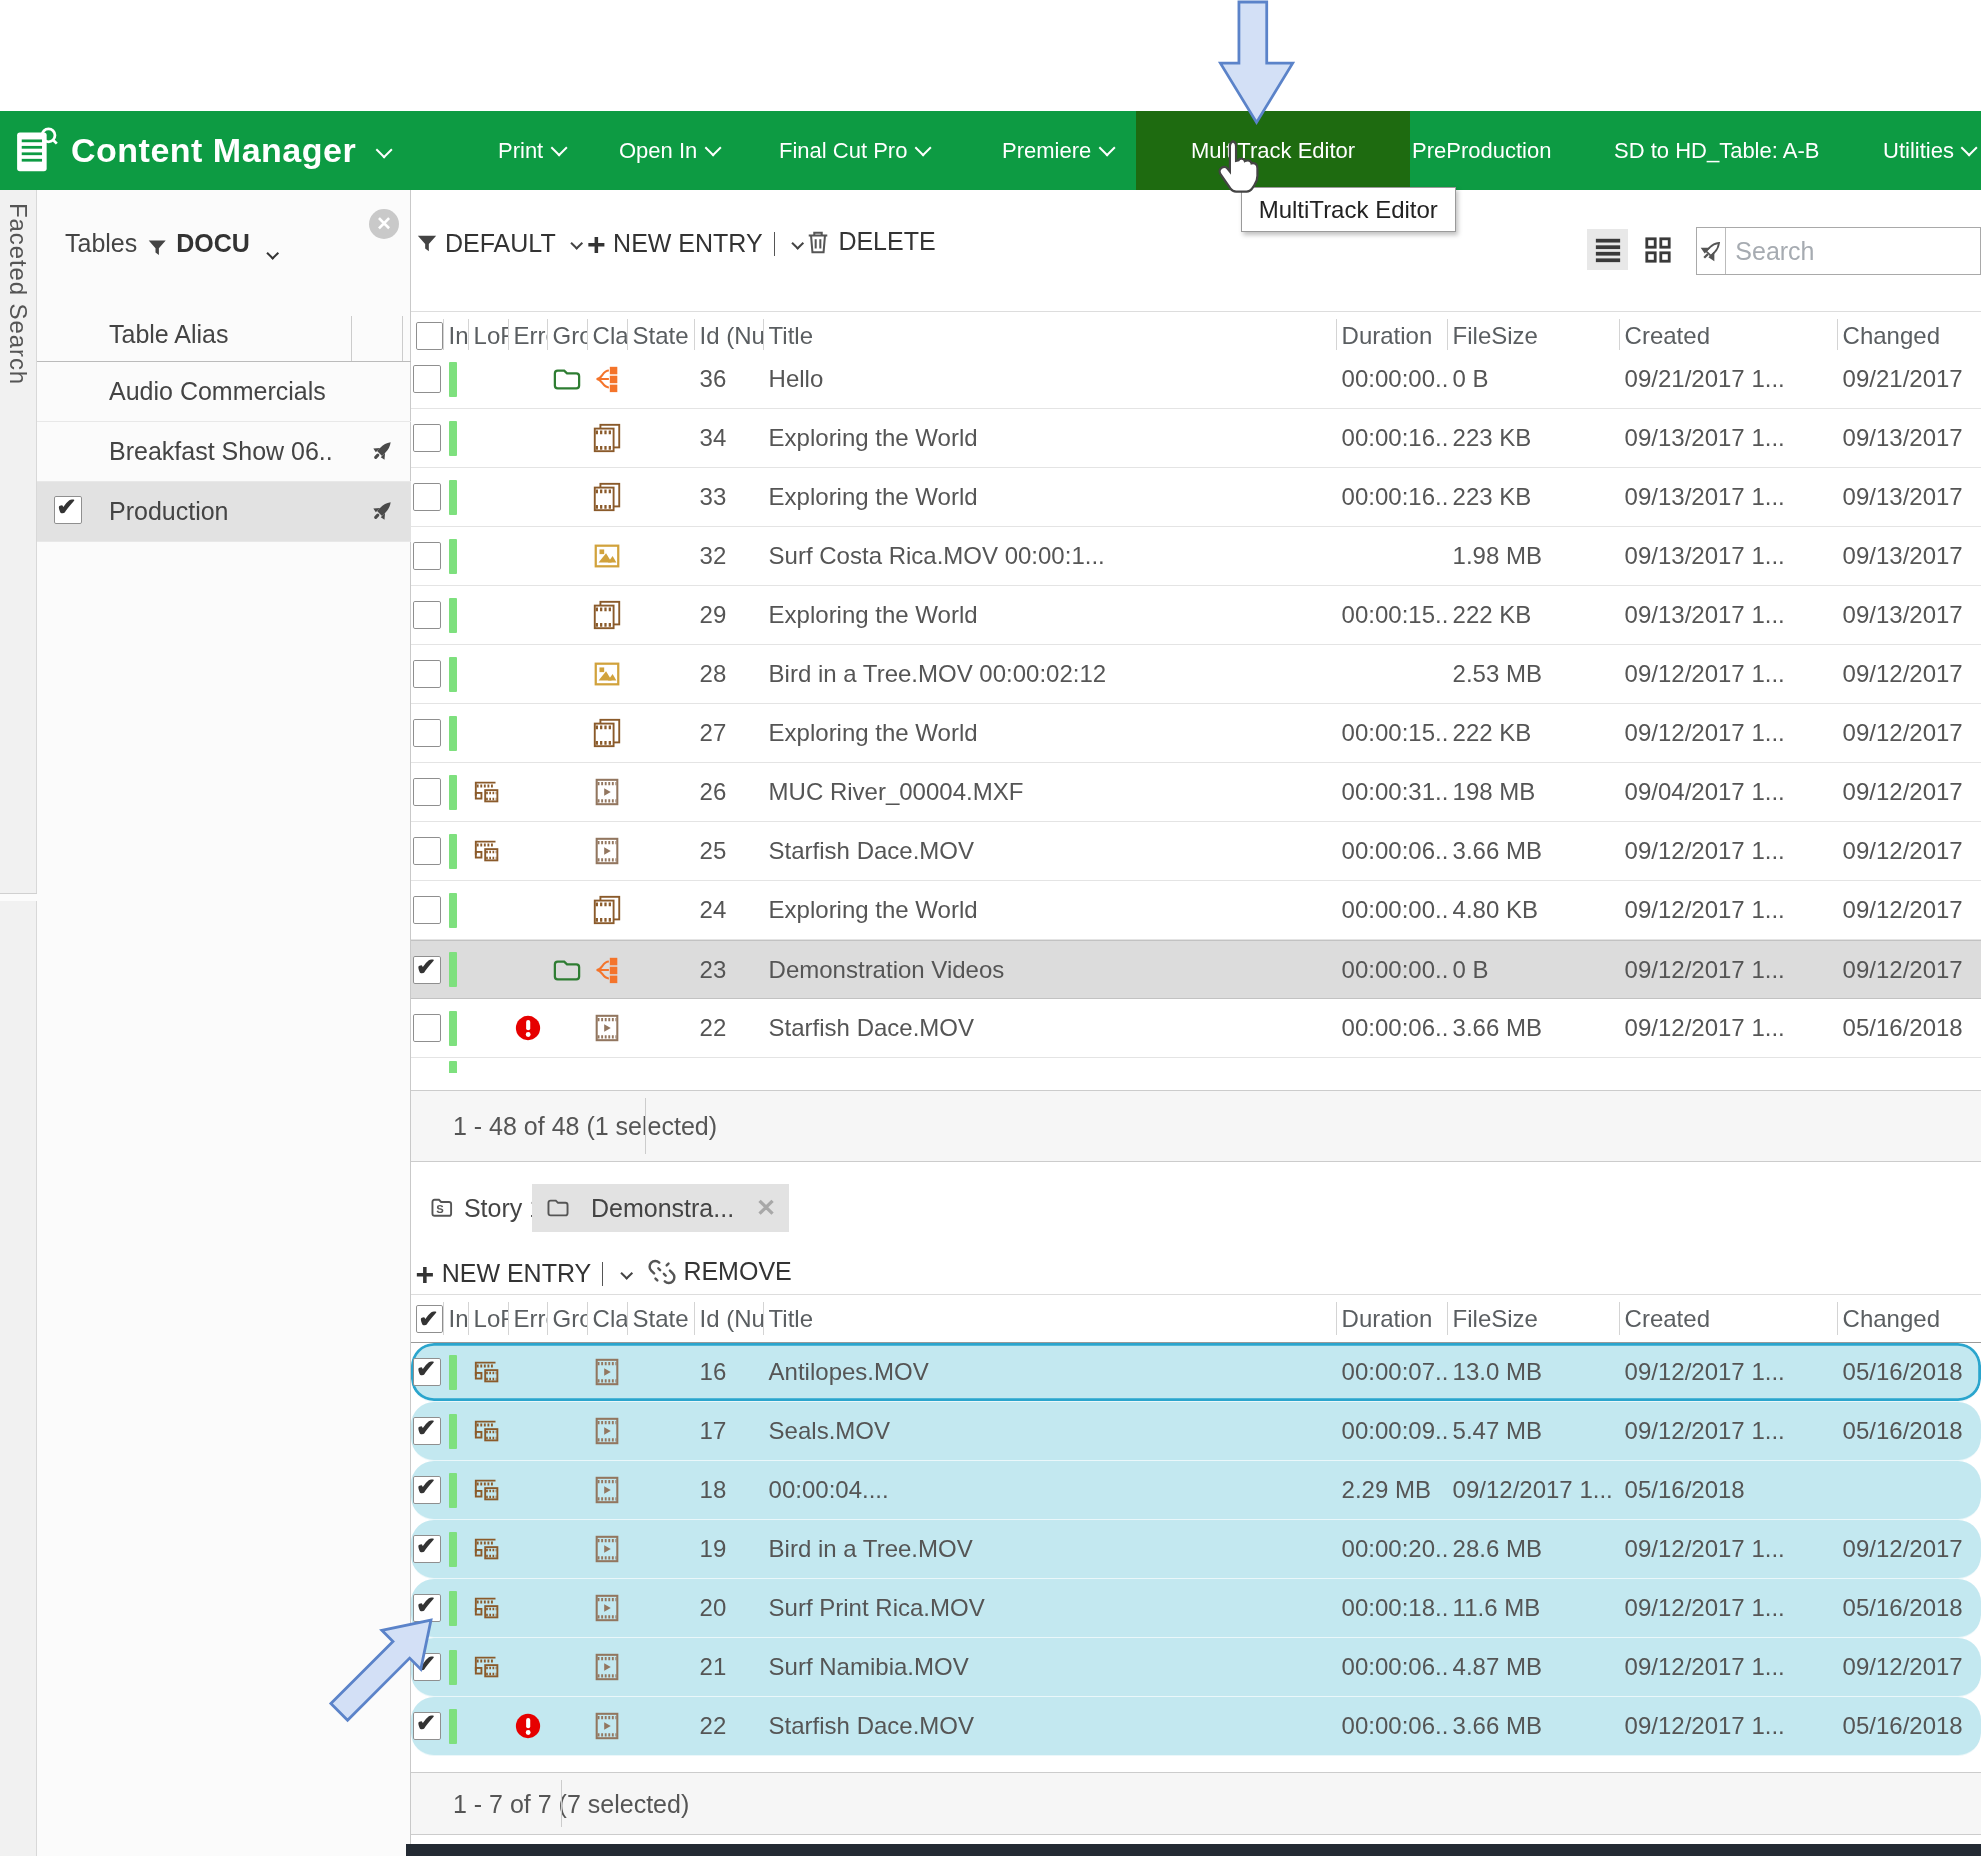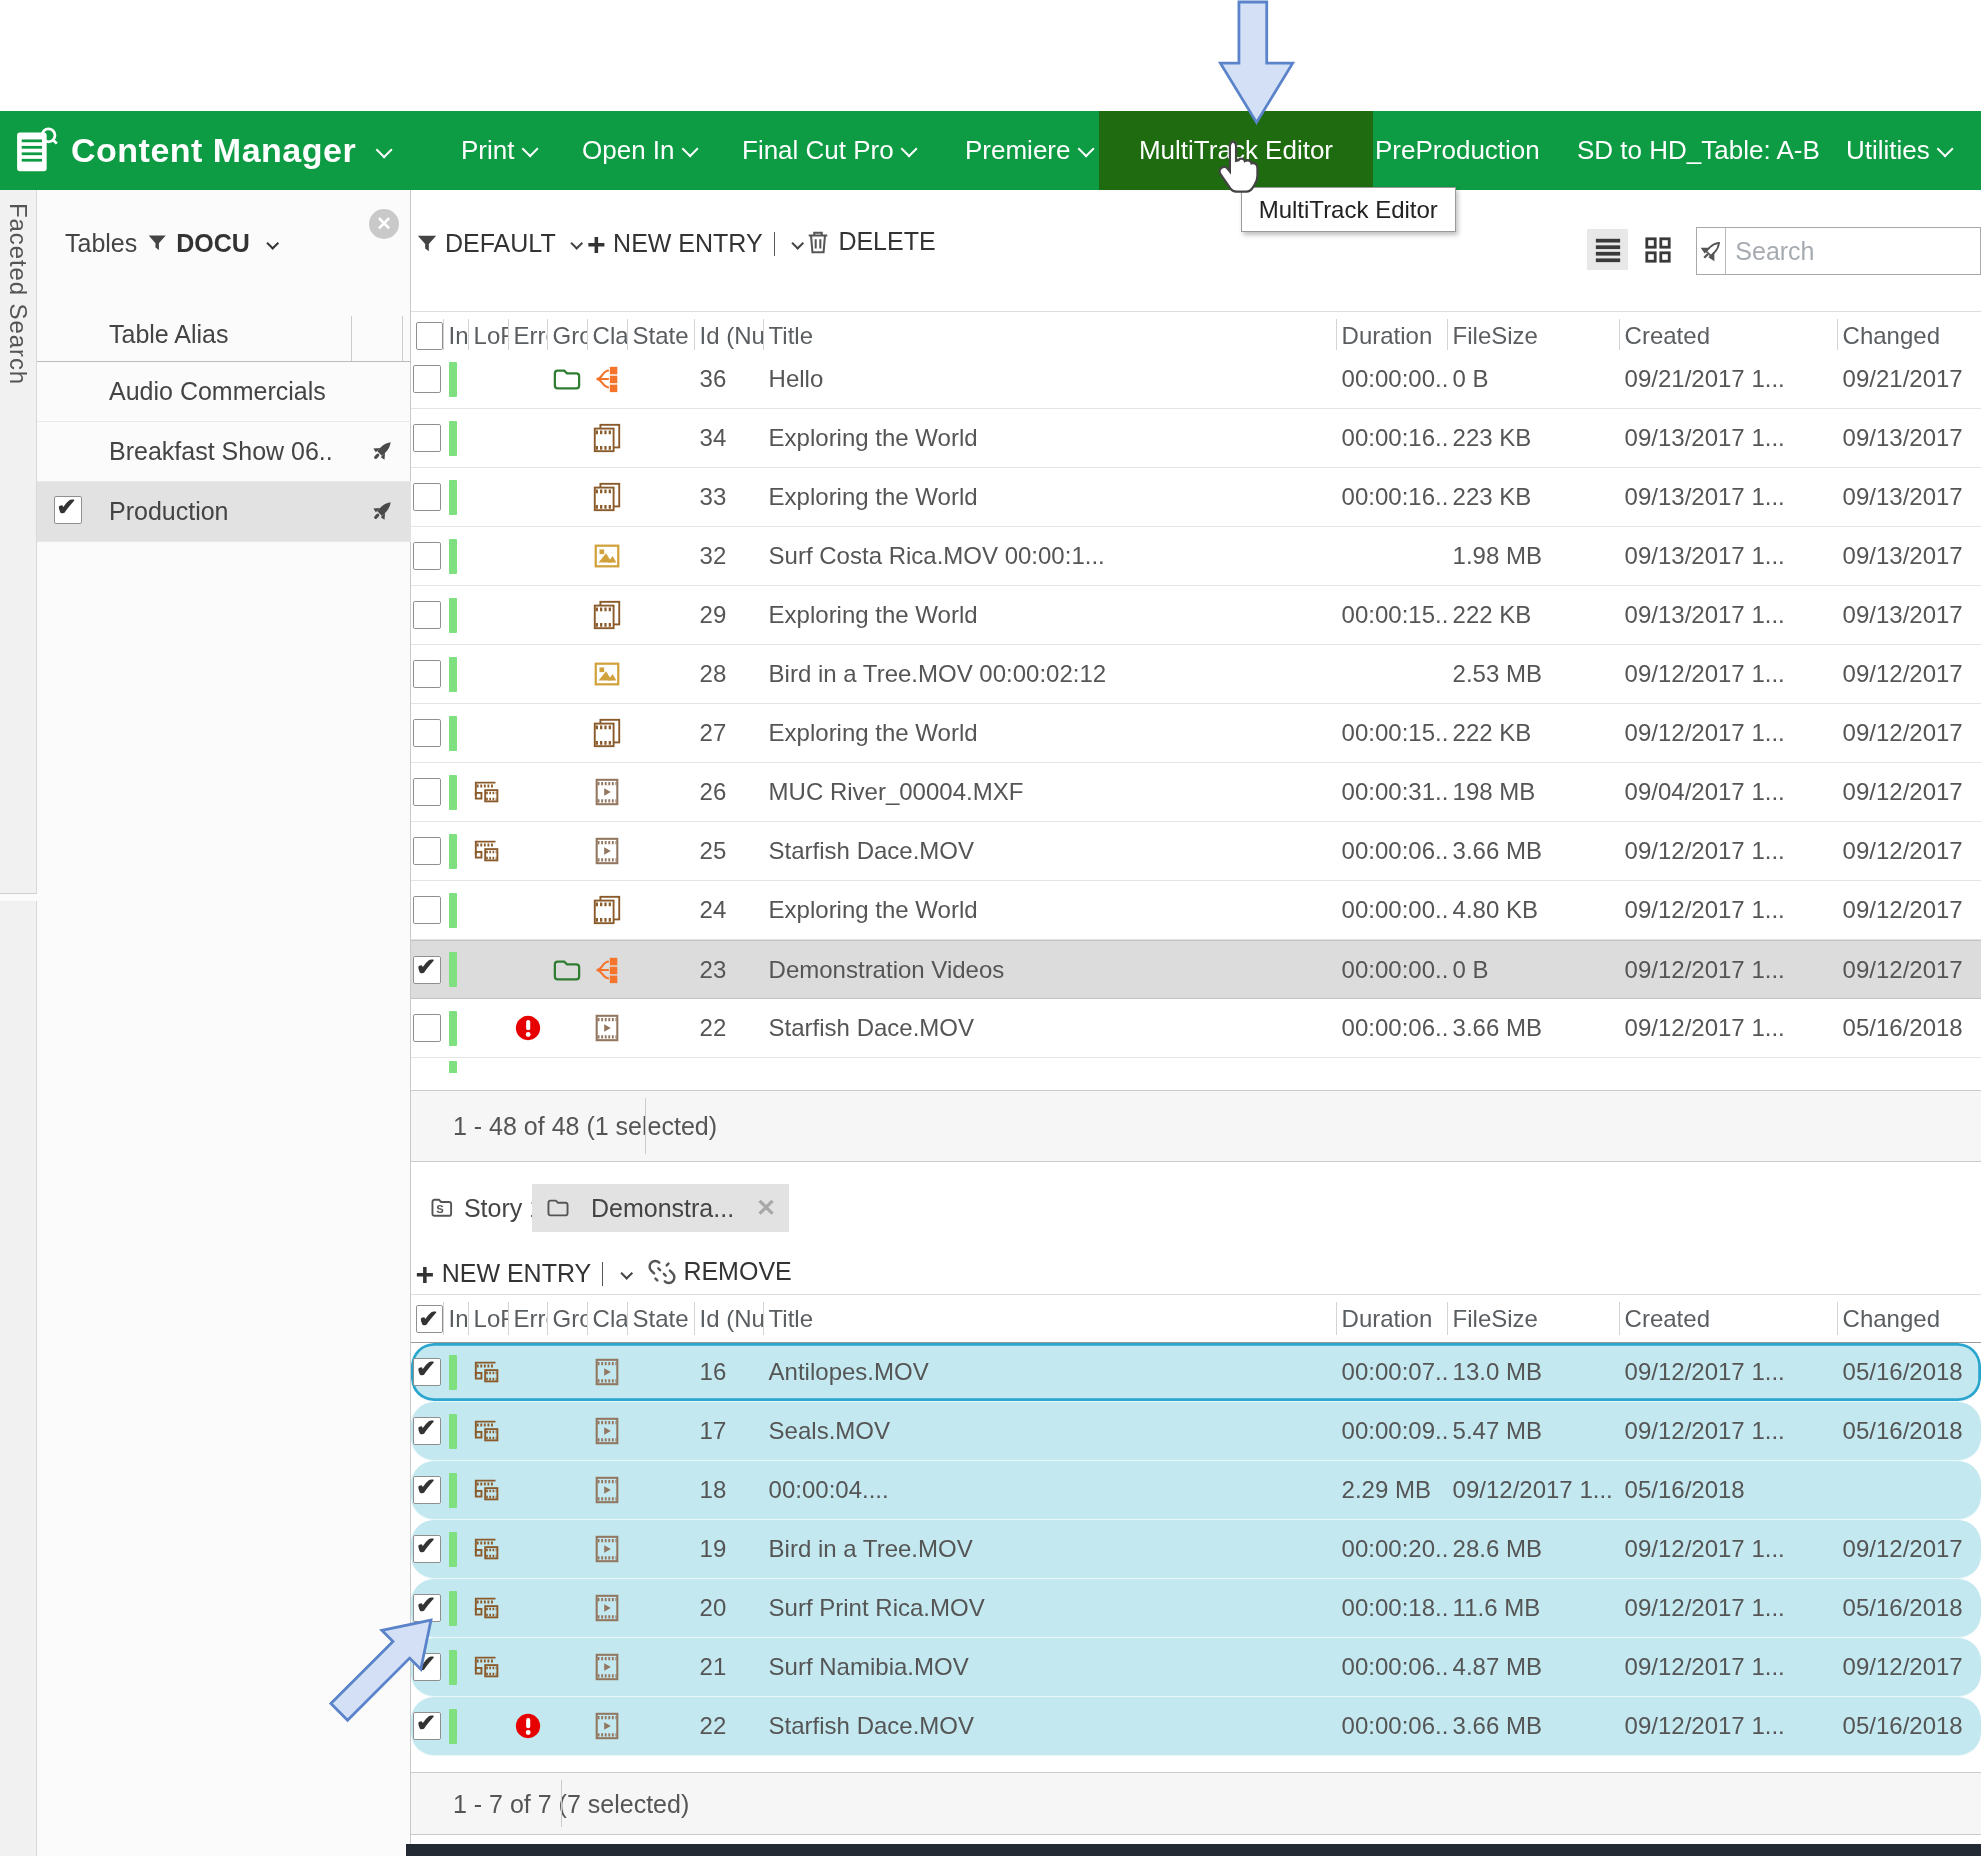--- a/index.html
+++ b/index.html
@@ -4,36 +4,36 @@
 <style>
   html,body{margin:0;padding:0;}
   body{width:1981px;height:1857px;position:relative;overflow:hidden;background:#fff;
        font-family:"Liberation Sans", sans-serif;color:#555;}
   
   .appbar{position:absolute;left:0;top:111px;width:1981px;height:79px;background:#0d9b43;}
   .brand{position:absolute;left:15px;top:0;height:79px;display:flex;align-items:center;gap:13px;color:#fff;}
   .brand .title{font-size:34px;font-weight:bold;letter-spacing:0.5px;}
   .chev{display:inline-block;width:10.2px;height:10.2px;border-right:2.8px solid currentColor;border-bottom:2.8px solid currentColor;transform:rotate(45deg);margin-left:9.3px;vertical-align:3.7px;}
   .chev.sm{width:7.4px;height:7.4px;border-width:2.3px;vertical-align:1.9px;}
-  .mi{position:absolute;top:0;height:79px;line-height:79px;color:#fff;font-size:26px;white-space:nowrap;cursor:default;}
+  .mi{position:absolute;top:0;height:79px;line-height:79px;color:#fff;font-size:22px;white-space:nowrap;cursor:default;margin-left:37px;}
   .mi-print{left:461px}.mi-open-in{left:582px}.mi-final-cut-pro{left:742px}.mi-premiere{left:965px}
   .mi-multitrack-editor{left:1099px;width:274px;text-align:center;background:#1e6b10;}
   .mi-preproduction{left:1375px}.mi-sd-to-hd{left:1577px}.mi-utilities{left:1846px}
   
   .tooltip{position:absolute;left:1241px;top:187px;height:43px;line-height:43px;padding:0 16.7px;background:#fff;border:0.9px solid #9a9a9a;box-shadow:1.9px 2.8px 4.6px rgba(0,0,0,.25);font-size:24px;color:#222;z-index:60;white-space:nowrap;}
   
   .anno{position:absolute;z-index:70;}
   
   .strip{position:absolute;left:0;top:190px;width:37px;height:1667px;background:#f1f1f1;border-right:0.9px solid #d8d8d8;box-sizing:border-box;}
   .strip .vtext{writing-mode:vertical-rl;font-size:24px;color:#555;margin:13px auto 0 auto;display:block;width:28px;text-align:left;letter-spacing:0.9px;}
   .strip .gap{position:absolute;left:0;top:703px;width:37px;height:7.4px;background:#fbfbfb;border-top:0.9px solid #d0d0d0;}
   
   .sidebar{position:absolute;left:37px;top:190px;width:374px;height:1667px;background:#fbfbfb;border-right:0.9px solid #c9c9c9;box-sizing:border-box;}
   .sb-close{position:absolute;right:11px;top:18.6px;width:30px;height:30px;border-radius:50%;background:#c9c9c9;color:#fff;font-size:18.6px;font-weight:bold;text-align:center;line-height:30px;cursor:pointer;}
-  .sb-tables{position:absolute;left:28px;top:39px;display:flex;align-items:center;gap:9.3px;font-size:25px;color:#444;}
+  .sb-tables{position:absolute;left:28px;top:39px;display:flex;align-items:flex-end;gap:9.3px;font-size:25px;color:#444;}
   .sb-alias-hd{position:absolute;left:0;top:119px;width:374px;height:53px;border-bottom:0.9px solid #bbb;box-sizing:border-box;}
   .sb-alias-hd .lbl{position:absolute;left:72px;top:11px;font-size:25px;color:#444;font-weight:bold;}
   .sb-alias-hd .vline1{position:absolute;left:314px;top:7.4px;bottom:0;border-left:0.9px solid #ccc;}
   .sb-alias-hd .vline2{position:absolute;left:365px;top:7.4px;bottom:0;border-left:0.9px solid #ccc;}
   .sb-row{position:absolute;left:0;width:374px;height:60px;border-bottom:0.9px solid #e8e8e8;box-sizing:border-box;font-size:25px;color:#444;}
   .sb-row .nm{position:absolute;left:72px;top:15px;white-space:nowrap;overflow:hidden;max-width:223px;}
   .sb-row .rk{position:absolute;right:15px;top:15px;}
   .sb-row.sel{background:#e2e2e2;padding-left:22px;}
   .sb-row .cb{position:absolute;left:16.7px;top:14px;}
   

